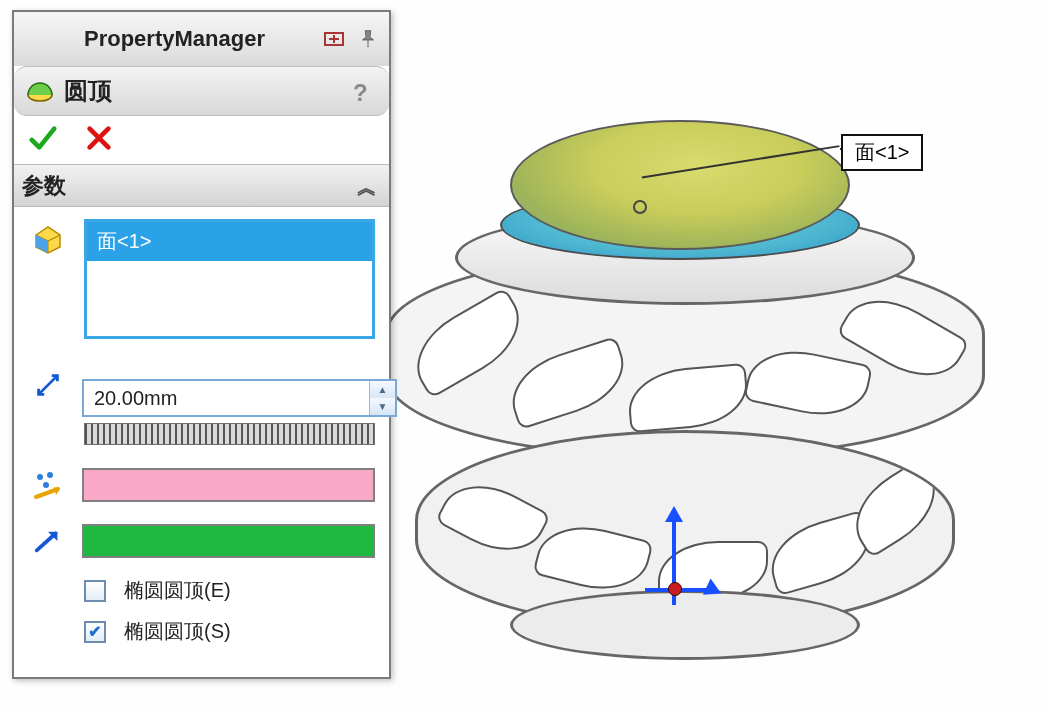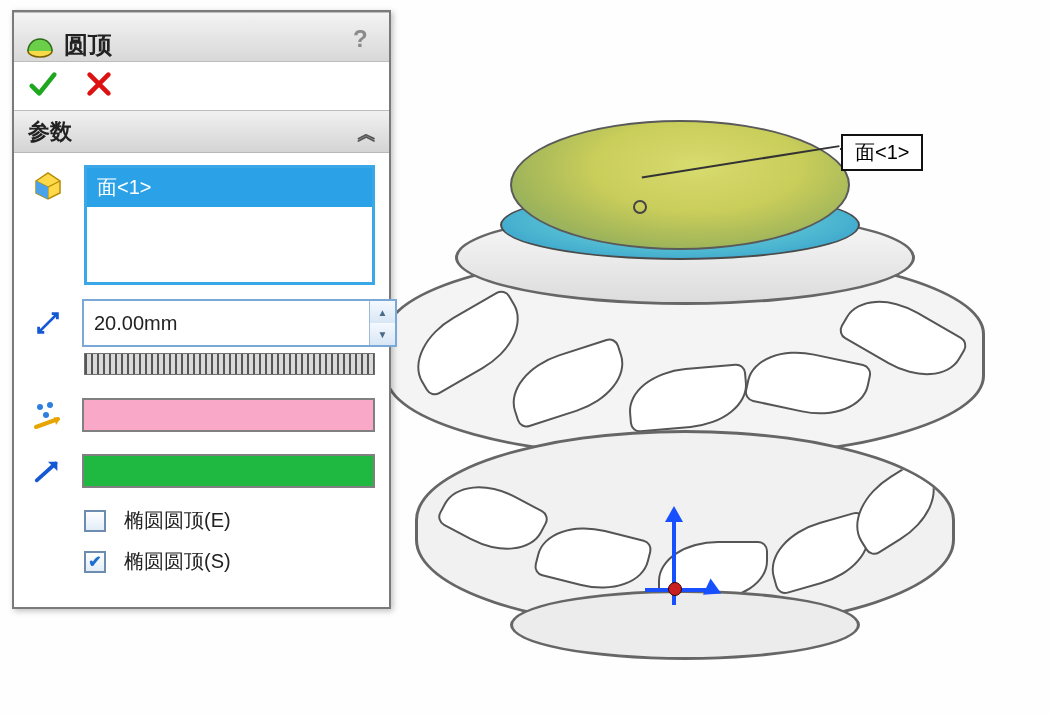--- a/index.html
+++ b/index.html
@@ -25,42 +25,42 @@
   .leader-tail { position: absolute; left: 440px; top: 28px; width: 60px; height: 2px; background: #333; }
   .callout { position: absolute; left: 441px; top: 14px; background: #fff; border: 2px solid #111; padding: 3px 12px; font-size: 20px; }
 
   
   .panel { position: absolute; left: 12px; top: 10px; width: 379px; border: 2px solid #7a7a7a; background: #ffffff; box-shadow: 2px 2px 6px rgba(0,0,0,.25); }
   .pm-titlebar { height: 54px; background: linear-gradient(180deg,#f5f5f5,#e6e6e6 60%,#d9d9d9); display: flex; align-items: center; padding: 0 10px 0 70px; position: relative; }
   .pm-titlebar .title { font-size: 22px; font-weight: bold; color: #222; }
   .pm-titlebar .tb-icons { position: absolute; right: 8px; top: 14px; display: flex; gap: 8px; }
   .tb-icon { width: 26px; height: 26px; display: flex; align-items: center; justify-content: center; }
 
-  .feature-bar { height: 50px; background: linear-gradient(180deg,#f3f3f3,#d8d8d8); display:flex; align-items:flex-end; padding: 0 12px; gap: 10px; position: relative; border-top:1px solid #bdbdbd; border-bottom:1px solid #bdbdbd; }
+  .feature-bar { height: 50px; background: linear-gradient(180deg,#f3f3f3,#d8d8d8); display:flex; align-items:center; padding: 0 12px; gap: 10px; position: relative; border-top:1px solid #bdbdbd; border-bottom:1px solid #bdbdbd;border-radius:13px; }
   .feature-icon { width: 28px; height: 28px; }
   .feature-title { font-size: 24px; font-weight: bold; color: #222; }
   .help-icon { position:absolute; right:12px; top:12px; width:24px; height:24px; color:#8a8a8a; font-size:24px; font-weight:bold; }
 
   .confirm-bar { height: 48px; display:flex; align-items:center; gap: 26px; padding: 0 14px; }
   .ok-icon svg, .cancel-icon svg { width: 30px; height: 30px; }
 
   .params-panel { border-top:1px solid #bcbcbc; }
-  .params-header { height: 42px; background: linear-gradient(180deg,#f1f1f1,#d4d4d4); display:flex; align-items:center; padding: 0 14px; font-size:22px; font-weight:bold; color:#222; position:relative; border-bottom:1px solid #b8b8b8;}
+  .params-header { height: 42px; background: linear-gradient(180deg,#f1f1f1,#d4d4d4); display:flex; align-items:center; padding: 0 8px; font-size:22px; font-weight:bold; color:#222; position:relative; border-bottom:1px solid #b8b8b8;}
   .collapse-chevron { position:absolute; right:12px; top:9px; font-size:20px; color:#555; }
 
   .params-body { padding: 12px 14px 18px 14px; background:#fff; }
 
   .row { display:flex; align-items:flex-start; gap: 16px; margin-bottom: 14px; }
   .row-icon { width: 40px; height: 40px; display:flex; align-items:center; justify-content:center; flex-shrink:0; }
 
   .selection-list { flex:1; border:3px solid #3aa7e6; background:#fff; height:120px; }
   .selection-item { background:#2ba2e8; color:#fff; padding:6px 10px; font-size:20px; }
 
   .dim-row { display:flex; align-items:center; gap:14px; margin-bottom:6px; }
-  .dim-input-wrap { flex:1; display:flex; border:2px solid #7aa9d8; background:#fff; height:48px; }
+  .dim-input-wrap { flex:1; display:flex; border:2px solid #7aa9d8; background:#fff; height:38px;margin-top:26px; }
   .dim-input { flex:1; border:none; outline:none; font-size:20px; padding:0 10px; color:#222; background:transparent; }
   .spinner { width:26px; display:flex; flex-direction:column; border-left:1px solid #9db9d4; }
   .spinner button { flex:1; border:none; background:linear-gradient(180deg,#f5f9ff,#d8e6f5); font-size:10px; color:#4a6b8a; cursor:pointer; padding:0; }
 
   .slider { flex:1; height:22px; background: repeating-linear-gradient(90deg,#555 0 2px,#d9d9d9 2px 6px); border:1px solid #707070; margin-left:56px; margin-bottom:20px; }
 
   .color-row { display:flex; align-items:center; gap:14px; margin-bottom:16px; }
   .color-swatch { flex:1; height:34px; border:2px solid #808080; }
   .pink { background:#f9a8c7; }
   .green { background:#1fb840; }
@@ -101,20 +101,36 @@
 
     <div class="leader-dot"></div>
     <div class="leader-line"></div>
     <div class="leader-tail"></div>
     <div class="callout">面&lt;1&gt;</div>
   </div>
 </div>
 
 <div class="panel">
 
+  <div class="pm-titlebar">
+    <span class="title">PropertyManager</span>
+    <div class="tb-icons">
+      <span class="tb-icon">
+        <svg viewBox="0 0 24 24" width="24" height="24">
+            <rect x="3" y="6" width="18" height="12" fill="none" stroke="#a33" stroke-width="2"></rect>
+            <path d="M7 12h10M12 8v8" stroke="#a33" stroke-width="2"></path>
+          </svg>
+      </span>
+      <span class="tb-icon">
+        <svg viewBox="0 0 24 24" width="22" height="22">
+            <path d="M9 3h6l-1 7 4 3H6l4-3-1-7zM12 13v8" fill="#888" stroke="#555" stroke-width="1"></path>
+          </svg>
+      </span>
+    </div>
+  </div>
 
   <div class="feature-bar">
     <span class="feature-icon">
       <svg viewBox="0 0 28 28" width="28" height="28">
         <ellipse cx="14" cy="18" rx="12" ry="6" fill="#f7d94a" stroke="#7a6400" stroke-width="1.5"></ellipse>
         <path d="M2 18 A12 12 0 0 1 26 18" fill="#6ccf4a" stroke="#2c6a1a" stroke-width="1.5"></path>
       </svg>
     </span>
     <span class="feature-title">圆顶</span>
     <span class="help-icon">?</span>

